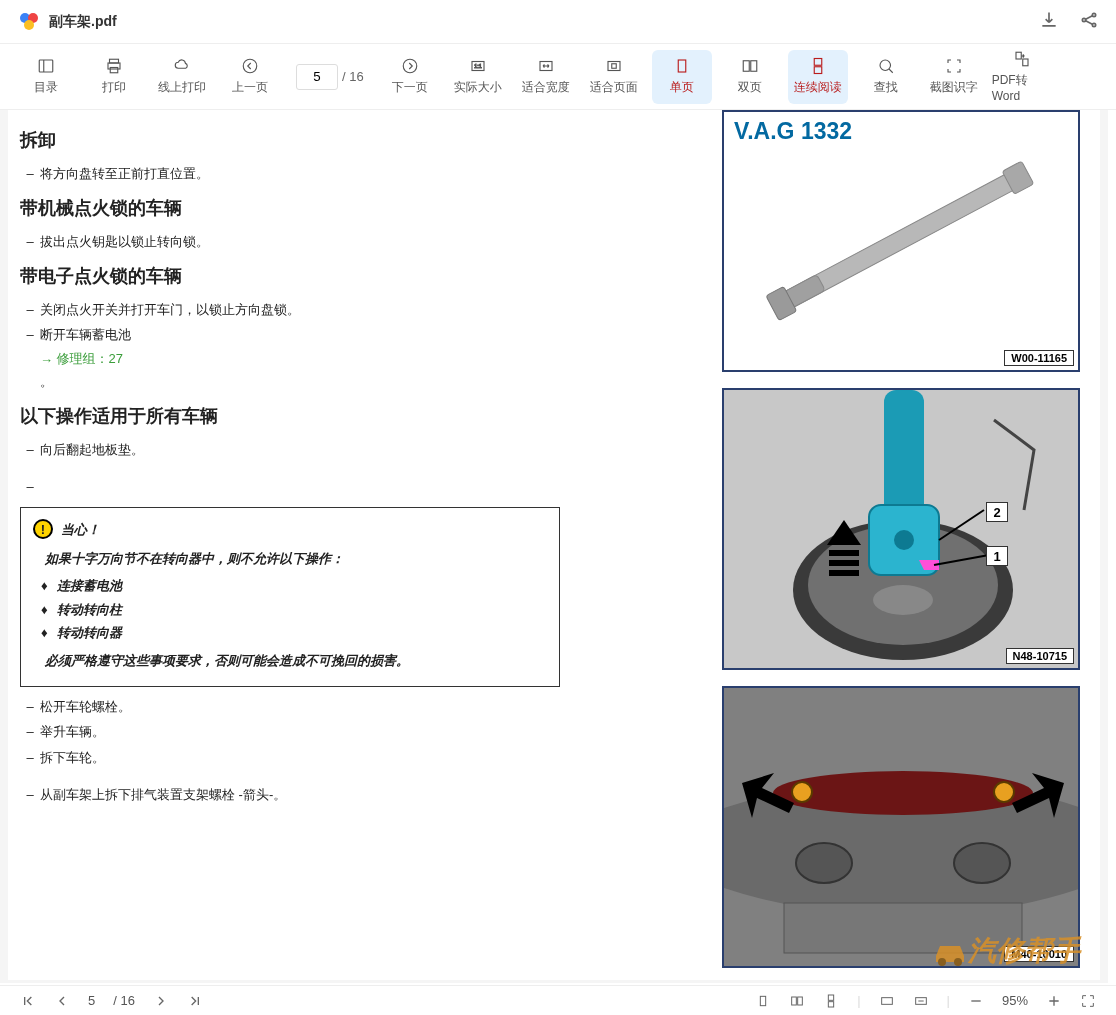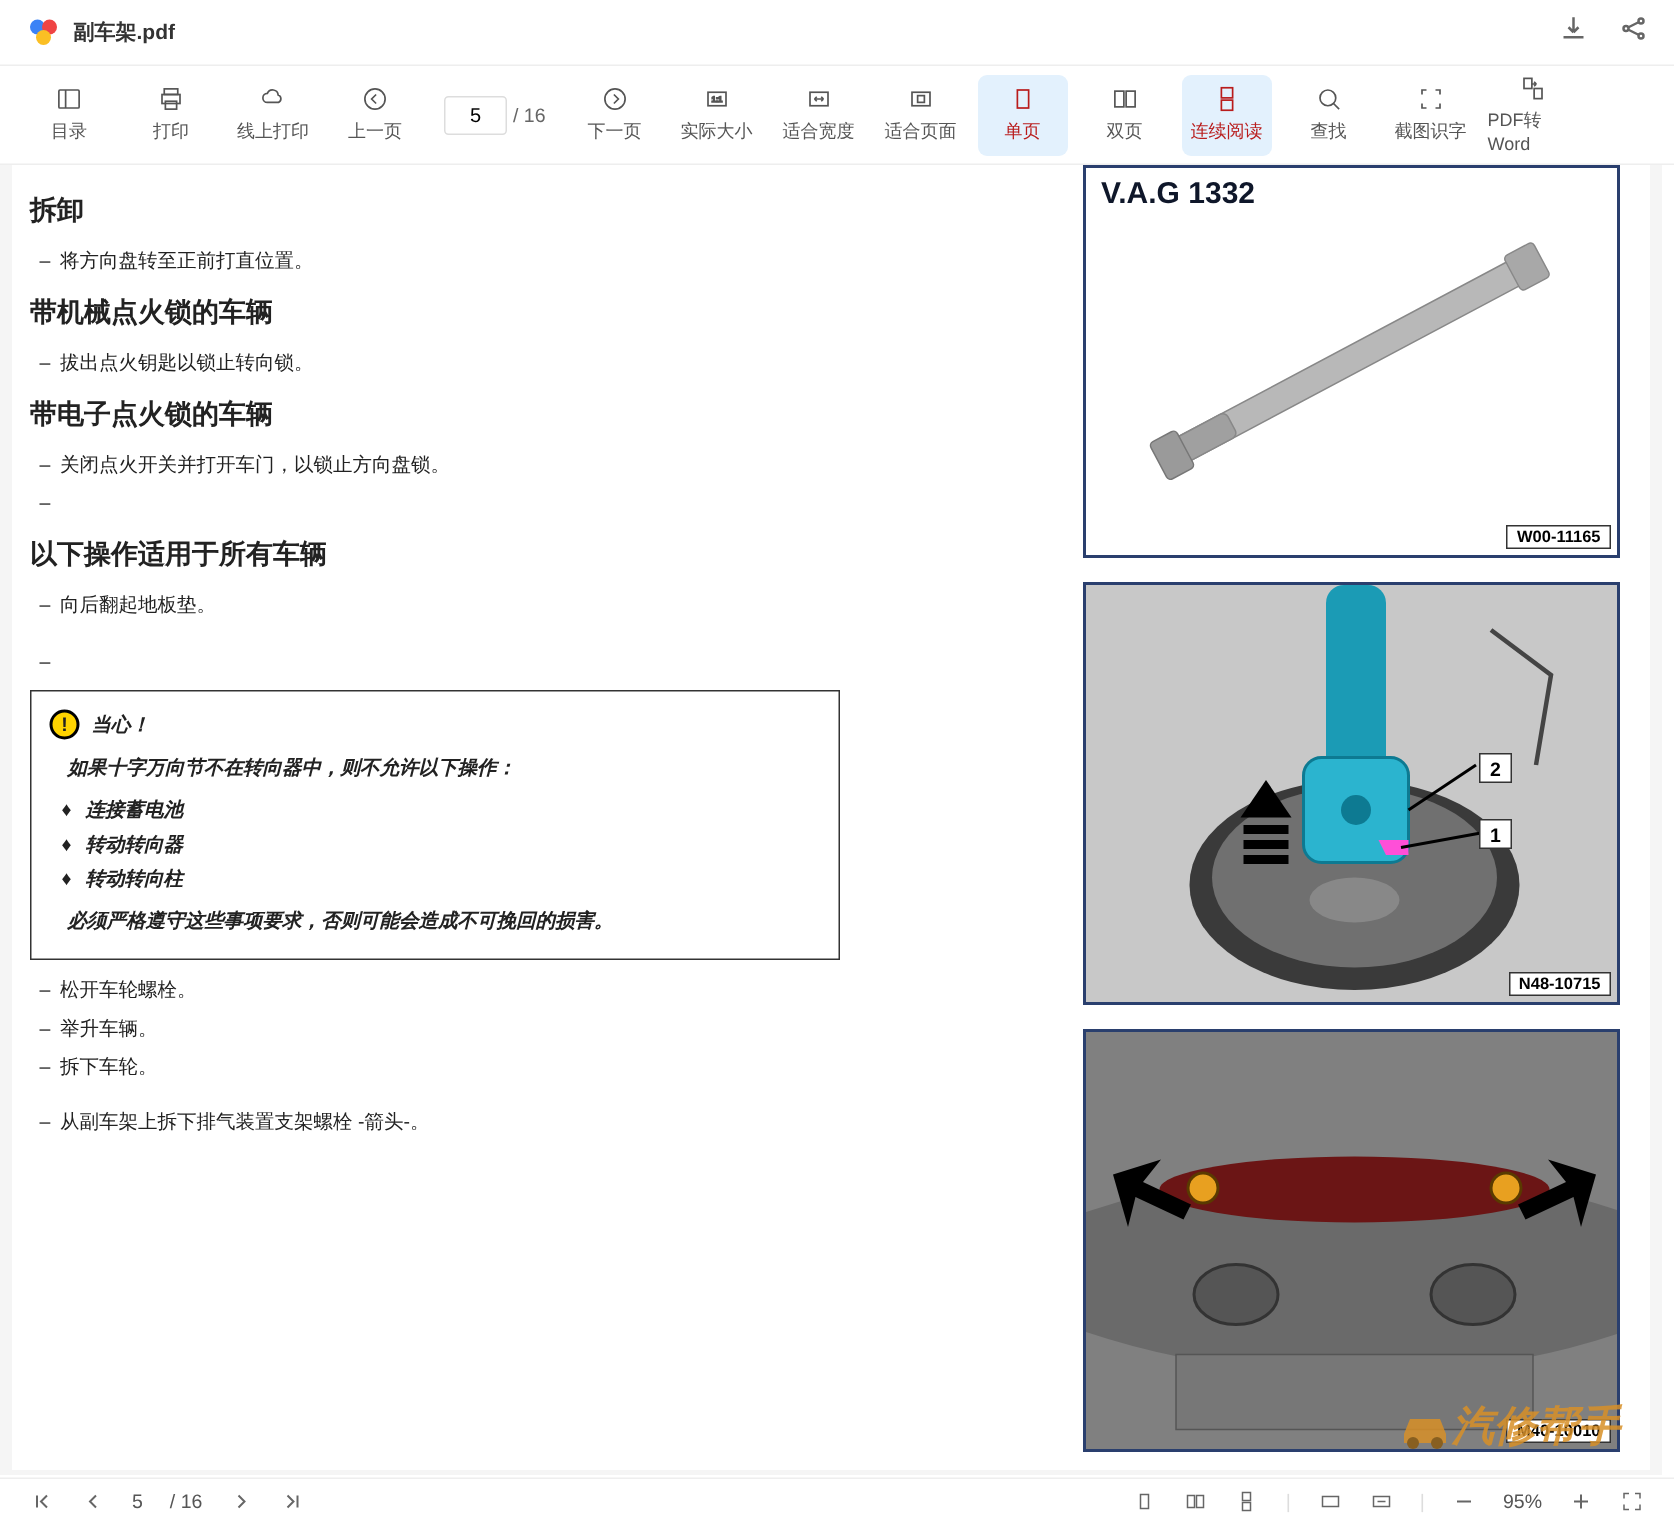--- a/index.html
+++ b/index.html
@@ -27,21 +27,21 @@
 .warn-box { border: 1px solid #333; margin: 8px 0; padding: 10px 12px; }
 .warn-head { display: flex; align-items: center; gap: 8px; font-style: italic; font-weight: bold; margin-bottom: 6px; }
 .warn-icon { width: 20px; height: 20px; border-radius: 50%; background: #ffd400; border: 2px solid #000; display: flex; align-items: center; justify-content: center; font-weight: bold; font-style: normal; }
 .warn-box p { font-style: italic; font-weight: bold; margin: 4px 12px; }
 .warn-box ul { list-style: none; margin: 4px 0; }
 .warn-box li { font-style: italic; font-weight: bold; padding-left: 24px; position: relative; }
 .warn-box li:before { content: "♦"; position: absolute; left: 8px; }
 .fig { position: absolute; right: 20px; border: 2px solid #2a3f6e; background: #fff; overflow: hidden; }
 .fig-label { position: absolute; bottom: 4px; right: 4px; background: #fff; border: 1px solid #333; padding: 1px 6px; font-size: 11px; font-weight: bold; }
 .fig1 { top: 0; width: 358px; height: 262px; display: flex; align-items: center; justify-content: center; }
-.fig1-title { position: absolute; top: 6px; left: 10px; font-weight: bold; font-size: 20px; color: #0f172a; }
+.fig1-title { position: absolute; top: 6px; left: 10px; font-weight: bold; font-size: 23px; color: #0369a1; }
 .fig2 { top: 278px; width: 358px; height: 282px; }
 .fig3 { top: 576px; width: 358px; height: 282px; }
 .callout { position: absolute; width: 22px; height: 20px; background: #fff; border: 1px solid #333; display: flex; align-items: center; justify-content: center; font-weight: bold; font-size: 13px; }
 .watermark { position: absolute; right: 20px; bottom: 10px; font-size: 28px; font-weight: bold; color: #d89028; opacity: 0.85; font-style: italic; display: flex; align-items: center; gap: 0; }
 .statusbar { position: absolute; bottom: 0; left: 0; right: 0; height: 30px; border-top: 1px solid #eee; display: flex; align-items: center; padding: 0 20px; font-size: 13px; color: #555; gap: 18px; background: #fff; }
 .statusbar .spacer { flex: 1; }
 .statusbar svg { width: 16px; height: 16px; color: #666; }
 .sb-icon { display: flex; align-items: center; }
 </style>
 </head>
@@ -184,39 +184,40 @@
           <span class="dash">–</span>
           <span>拔出点火钥匙以锁止转向锁。</span>
         </div>
       <h4>带电子点火锁的车辆</h4>
       <div class="line">
           <span class="dash">–</span>
           <span>关闭点火开关并打开车门，以锁止方向盘锁。</span>
         </div>
       <div class="line">
           <span class="dash">–</span>
+          <span><span>断开车辆蓄电池</span><br><span class="link">→ 修理组：27</span><br><span>。</span></span>
         </div>
       <h4>以下操作适用于所有车辆</h4>
       <div class="line">
           <span class="dash">–</span>
           <span>向后翻起地板垫。</span>
         </div>
       <div class="line" style="margin-top:14px">
           <span class="dash">–</span>
         </div>
       <div class="warn-box">
         <div class="warn-head">
             <span class="warn-icon">!</span>
             <span>当心！</span>
           </div>
         <p>如果十字万向节不在转向器中，则不允许以下操作：</p>
         <ul>
           <li>连接蓄电池</li>
+          <li>转动转向柱</li>
           <li>转动转向器</li>
-          <li>转动转向柱</li>
         </ul>
         <p>必须严格遵守这些事项要求，否则可能会造成不可挽回的损害。</p>
       </div>
       <div class="line">
           <span class="dash">–</span>
           <span>松开车轮螺栓。</span>
         </div>
       <div class="line">
           <span class="dash">–</span>
           <span>举升车辆。</span>

